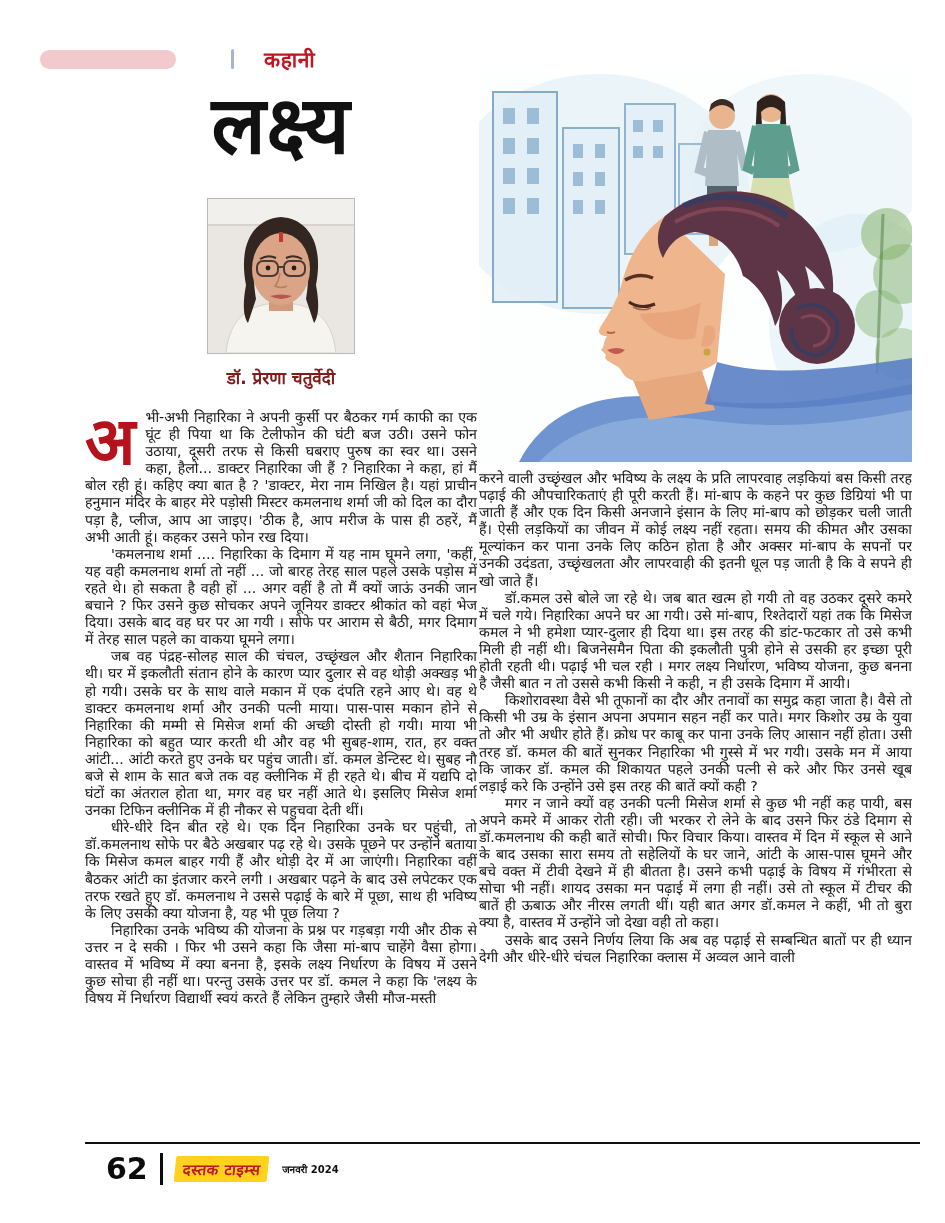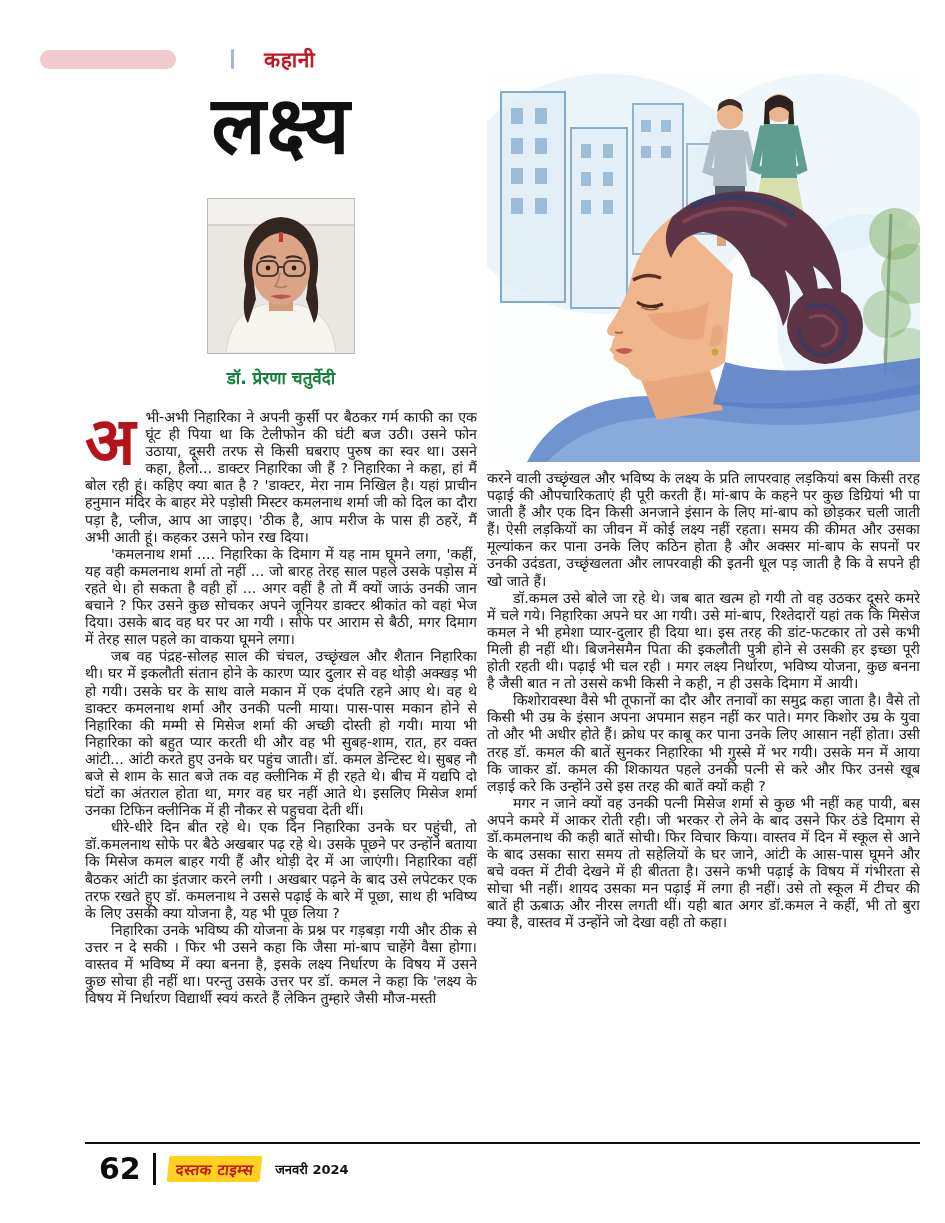--- a/index.html
+++ b/index.html
@@ -22,40 +22,40 @@
   }
   .head-sep{
     width:3px;height:20px;background:#aab3d2;
     margin:0 30px 0 55px;border-radius:2px;
   }
   .category-label{
     color:#c01722;font-size:21px;font-weight:600;letter-spacing:.5px;
   }
   
   .content{
-    display:flex;gap:10px;
+    display:flex;gap:2px;
     padding:0 25px 0 85px;
     height:1060px;
   }
   .col-left{width:392px;flex:none;display:flex;flex-direction:column;}
   .col-right{width:433px;flex:none;display:flex;flex-direction:column;}
   .story-title{
     margin-top:6px;
     text-align:center;
     font-size:80px;line-height:92px;font-weight:bold;color:#111;
     letter-spacing:1px;
   }
   .author-photo{
     width:148px;height:156px;margin:26px auto 0;
     border:1px solid #b9b9b9;box-sizing:border-box;
     background:#efece7;
   }
   .author-name{
     margin-top:12px;text-align:center;
-    font-size:17px;font-weight:bold;color:#15803d;
+    font-size:17px;font-weight:bold;color:#7f1d1d;
   }
   .body-text{
     text-align:justify;
     font-size:14.2px;line-height:17.1px;color:#161616;
     overflow:hidden;
   }
   .col-left .body-text{margin-top:20px;height:716px;}
   .col-right .body-text{margin-top:8px;height:664px;}
   .body-text p{margin:0;}
   .body-text p.indent{text-indent:26px;}
@@ -69,36 +69,36 @@
   
   .footer{
     margin:8px 25px 0 85px;
     border-top:2.5px solid #101010;
     padding-top:7px;
     display:flex;align-items:center;
   }
   .page-number{
     font-size:30px;font-weight:bold;color:#0c0c0c;
     font-family:"DejaVu Sans",sans-serif;
-    margin-left:14px;
+    margin-left:21px;
   }
   .footer-sep{
     width:3px;height:32px;background:#0c0c0c;margin:0 12px 0 12px;
   }
   .mag-logo{
     background:#ffd21e;
     color:#c01722;
     font-weight:bold;font-size:15px;
     padding:3px 8px;border-radius:2px;
     transform:skewX(-6deg);
     letter-spacing:.5px;
   }
   .issue-date{
     margin-left:14px;
-    font-size:13px;font-weight:bold;color:#101010;
+    font-size:10px;font-weight:bold;color:#101010;
   }
 </style>
 </head>
 <body>
 
 <div class="page">
 
   <div class="mag-header">
     <div class="redacted-bar"></div>
     <div class="head-sep"></div>
@@ -250,20 +250,21 @@
             <path d="M238 288 C280 300 330 300 433 284 L433 320 C340 336 276 338 226 330 Z" fill="#5b7fc4" opacity="0.9"></path>
           </g>
         </svg>
       </div>
 
       <div class="body-text">
         <p>करने वाली उच्छृंखल और भविष्य के लक्ष्य के प्रति लापरवाह लड़कियां बस किसी तरह पढ़ाई की औपचारिकताएं ही पूरी करती हैं। मां-बाप के कहने पर कुछ डिग्रियां भी पा जाती हैं और एक दिन किसी अनजाने इंसान के लिए मां-बाप को छोड़कर चली जाती हैं। ऐसी लड़कियों का जीवन में कोई लक्ष्य नहीं रहता। समय की कीमत और उसका मूल्यांकन कर पाना उनके लिए कठिन होता है और अक्सर मां-बाप के सपनों पर उनकी उदंडता, उच्छृंखलता और लापरवाही की इतनी धूल पड़ जाती है कि वे सपने ही खो जाते हैं।</p>
         <p class="indent">डॉ.कमल उसे बोले जा रहे थे। जब बात खत्म हो गयी तो वह उठकर दूसरे कमरे में चले गये। निहारिका अपने घर आ गयी। उसे मां-बाप, रिश्तेदारों यहां तक कि मिसेज कमल ने भी हमेशा प्यार-दुलार ही दिया था। इस तरह की डांट-फटकार तो उसे कभी मिली ही नहीं थी। बिजनेसमैन पिता की इकलौती पुत्री होने से उसकी हर इच्छा पूरी होती रहती थी। पढ़ाई भी चल रही । मगर लक्ष्य निर्धारण, भविष्य योजना, कुछ बनना है जैसी बात न तो उससे कभी किसी ने कही, न ही उसके दिमाग में आयी।</p>
         <p class="indent">किशोरावस्था वैसे भी तूफानों का दौर और तनावों का समुद्र कहा जाता है। वैसे तो किसी भी उम्र के इंसान अपना अपमान सहन नहीं कर पाते। मगर किशोर उम्र के युवा तो और भी अधीर होते हैं। क्रोध पर काबू कर पाना उनके लिए आसान नहीं होता। उसी तरह डॉ. कमल की बातें सुनकर निहारिका भी गुस्से में भर गयी। उसके मन में आया कि जाकर डॉ. कमल की शिकायत पहले उनकी पत्नी से करे और फिर उनसे खूब लड़ाई करे कि उन्होंने उसे इस तरह की बातें क्यों कही ?</p>
         <p class="indent">मगर न जाने क्यों वह उनकी पत्नी मिसेज शर्मा से कुछ भी नहीं कह पायी, बस अपने कमरे में आकर रोती रही। जी भरकर रो लेने के बाद उसने फिर ठंडे दिमाग से डॉ.कमलनाथ की कही बातें सोची। फिर विचार किया। वास्तव में दिन में स्कूल से आने के बाद उसका सारा समय तो सहेलियों के घर जाने, आंटी  के आस-पास घूमने और बचे वक्त में टीवी देखने में ही बीतता है। उसने कभी पढ़ाई के विषय में गंभीरता से सोचा भी नहीं। शायद उसका मन पढ़ाई में लगा ही नहीं। उसे तो स्कूल में टीचर की बातें ही ऊबाऊ और नीरस लगती थीं। यही बात अगर डॉ.कमल ने कहीं, भी तो बुरा क्या है, वास्तव में उन्होंने जो देखा वही तो कहा।</p>
+        <p class="indent">उसके बाद उसने निर्णय लिया कि अब वह पढ़ाई से सम्बन्धित बातों पर ही ध्यान देगी और धीरे-धीरे चंचल निहारिका क्लास में अव्वल आने वाली</p>
       </div>
     </div>
   </div>
 
   <div class="footer">
     <div class="page-number">62</div>
     <div class="footer-sep"></div>
     <div class="mag-logo">दस्तक टाइम्स</div>
     <div class="issue-date">जनवरी 2024</div>
   </div>

